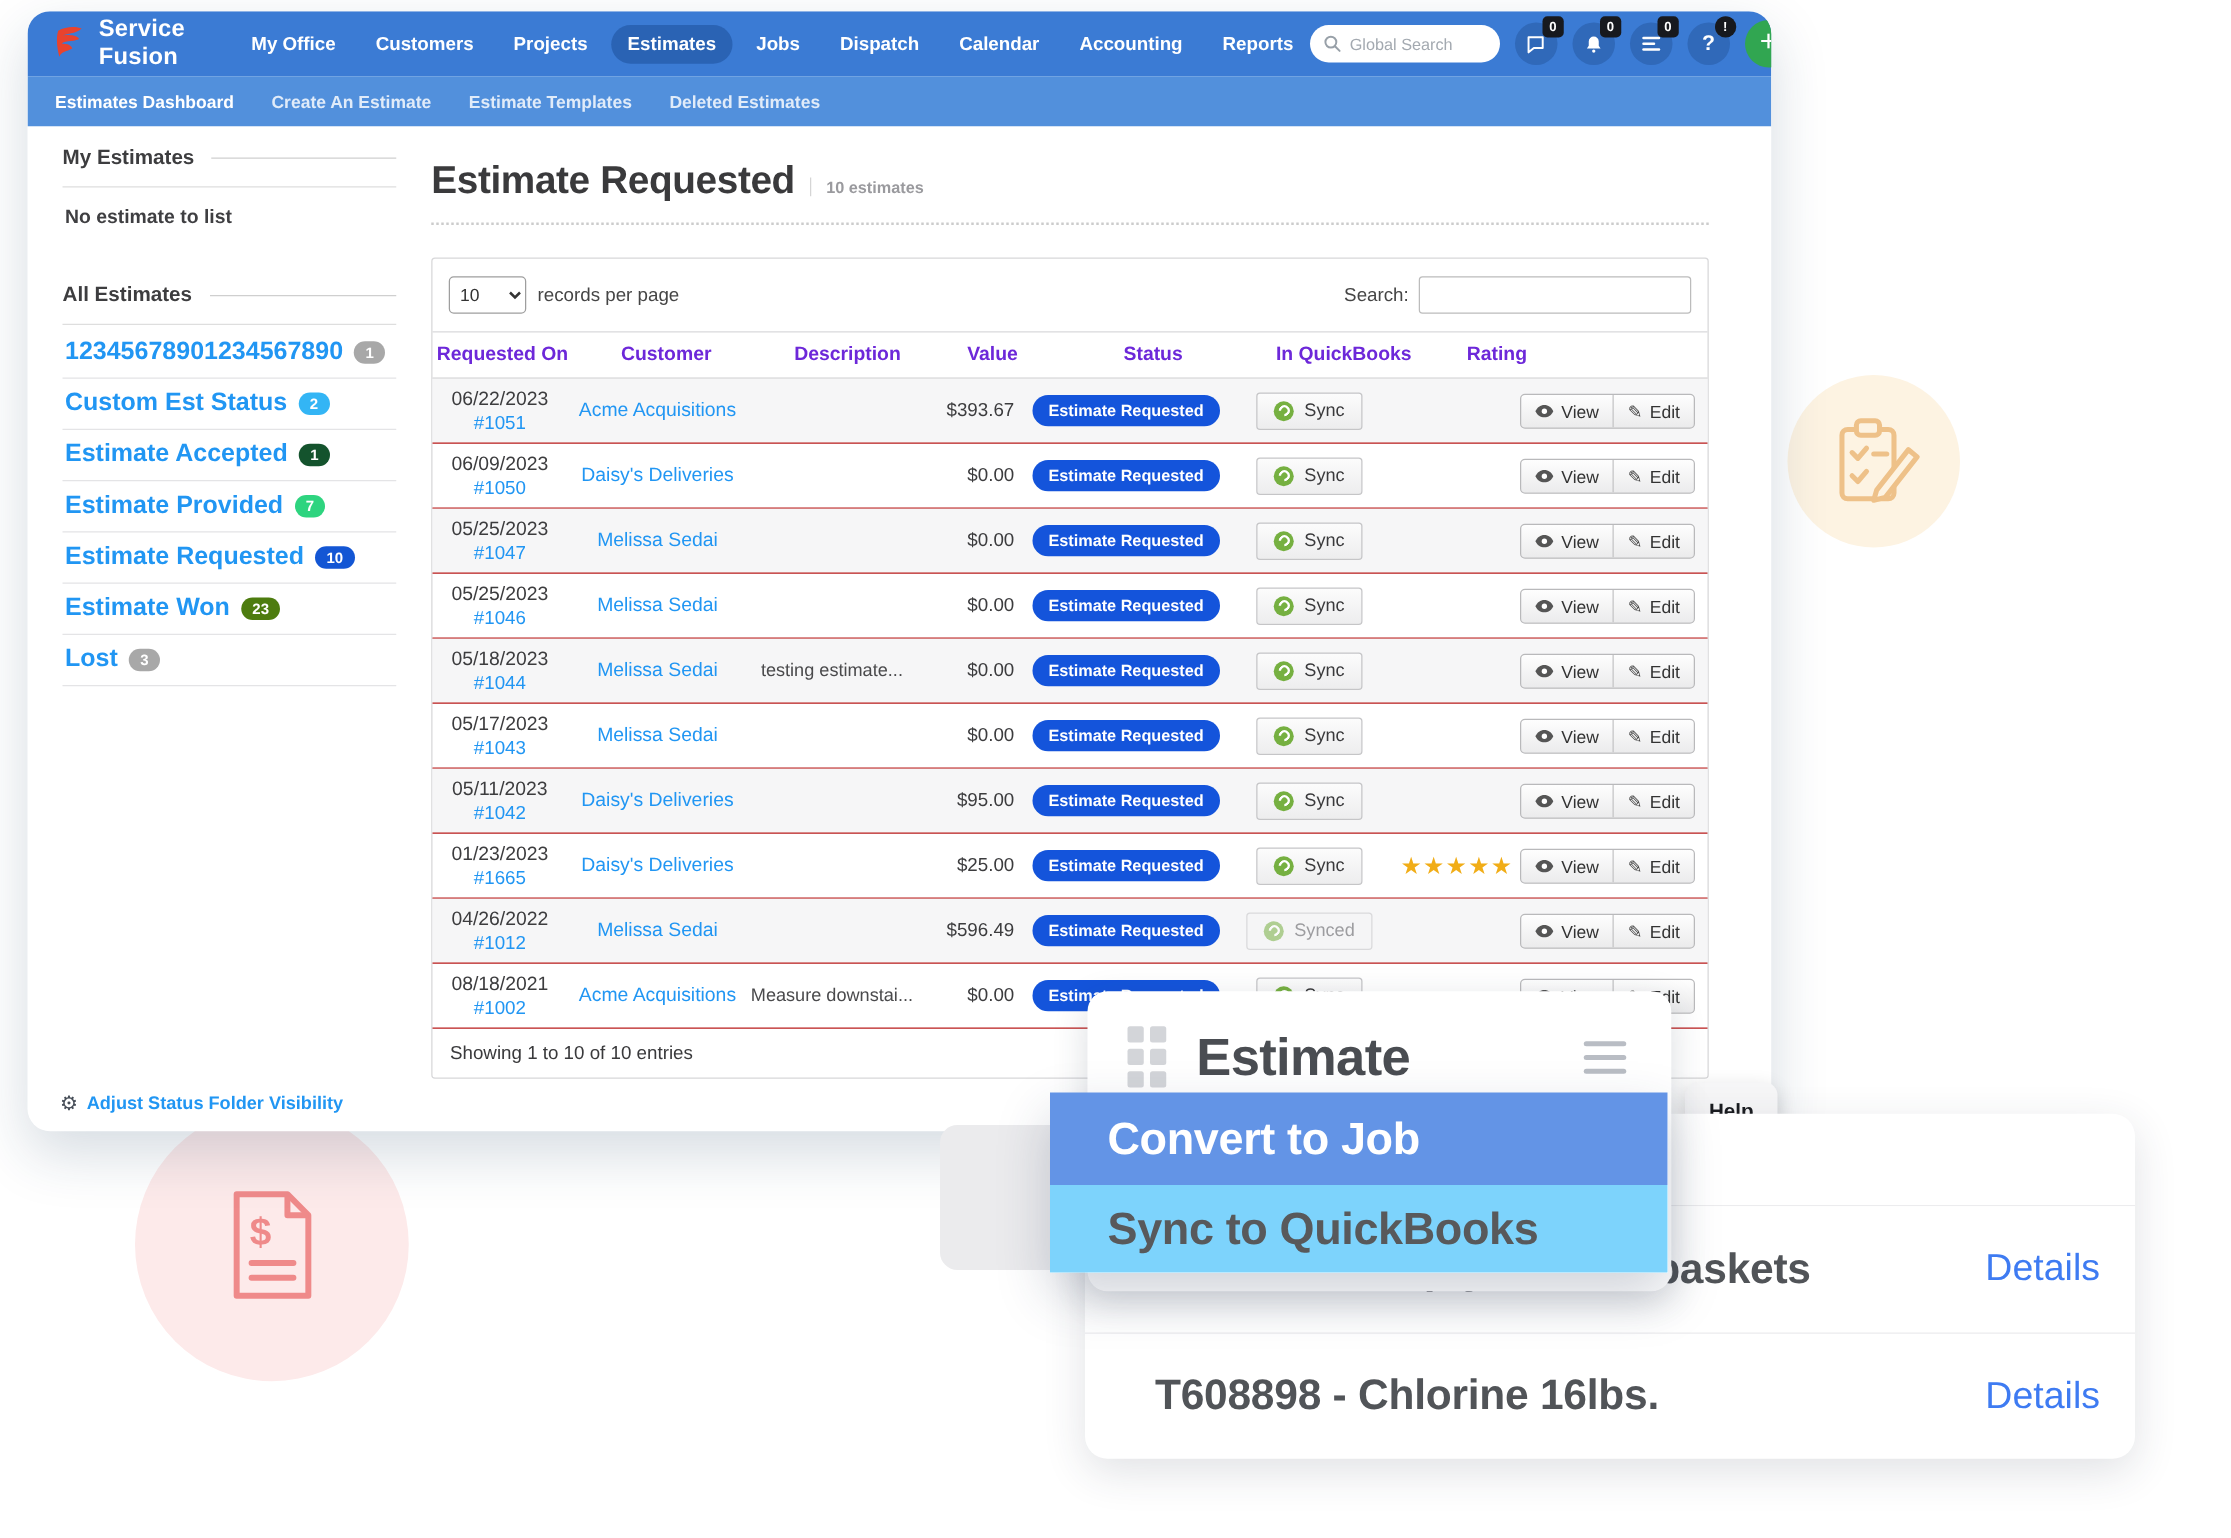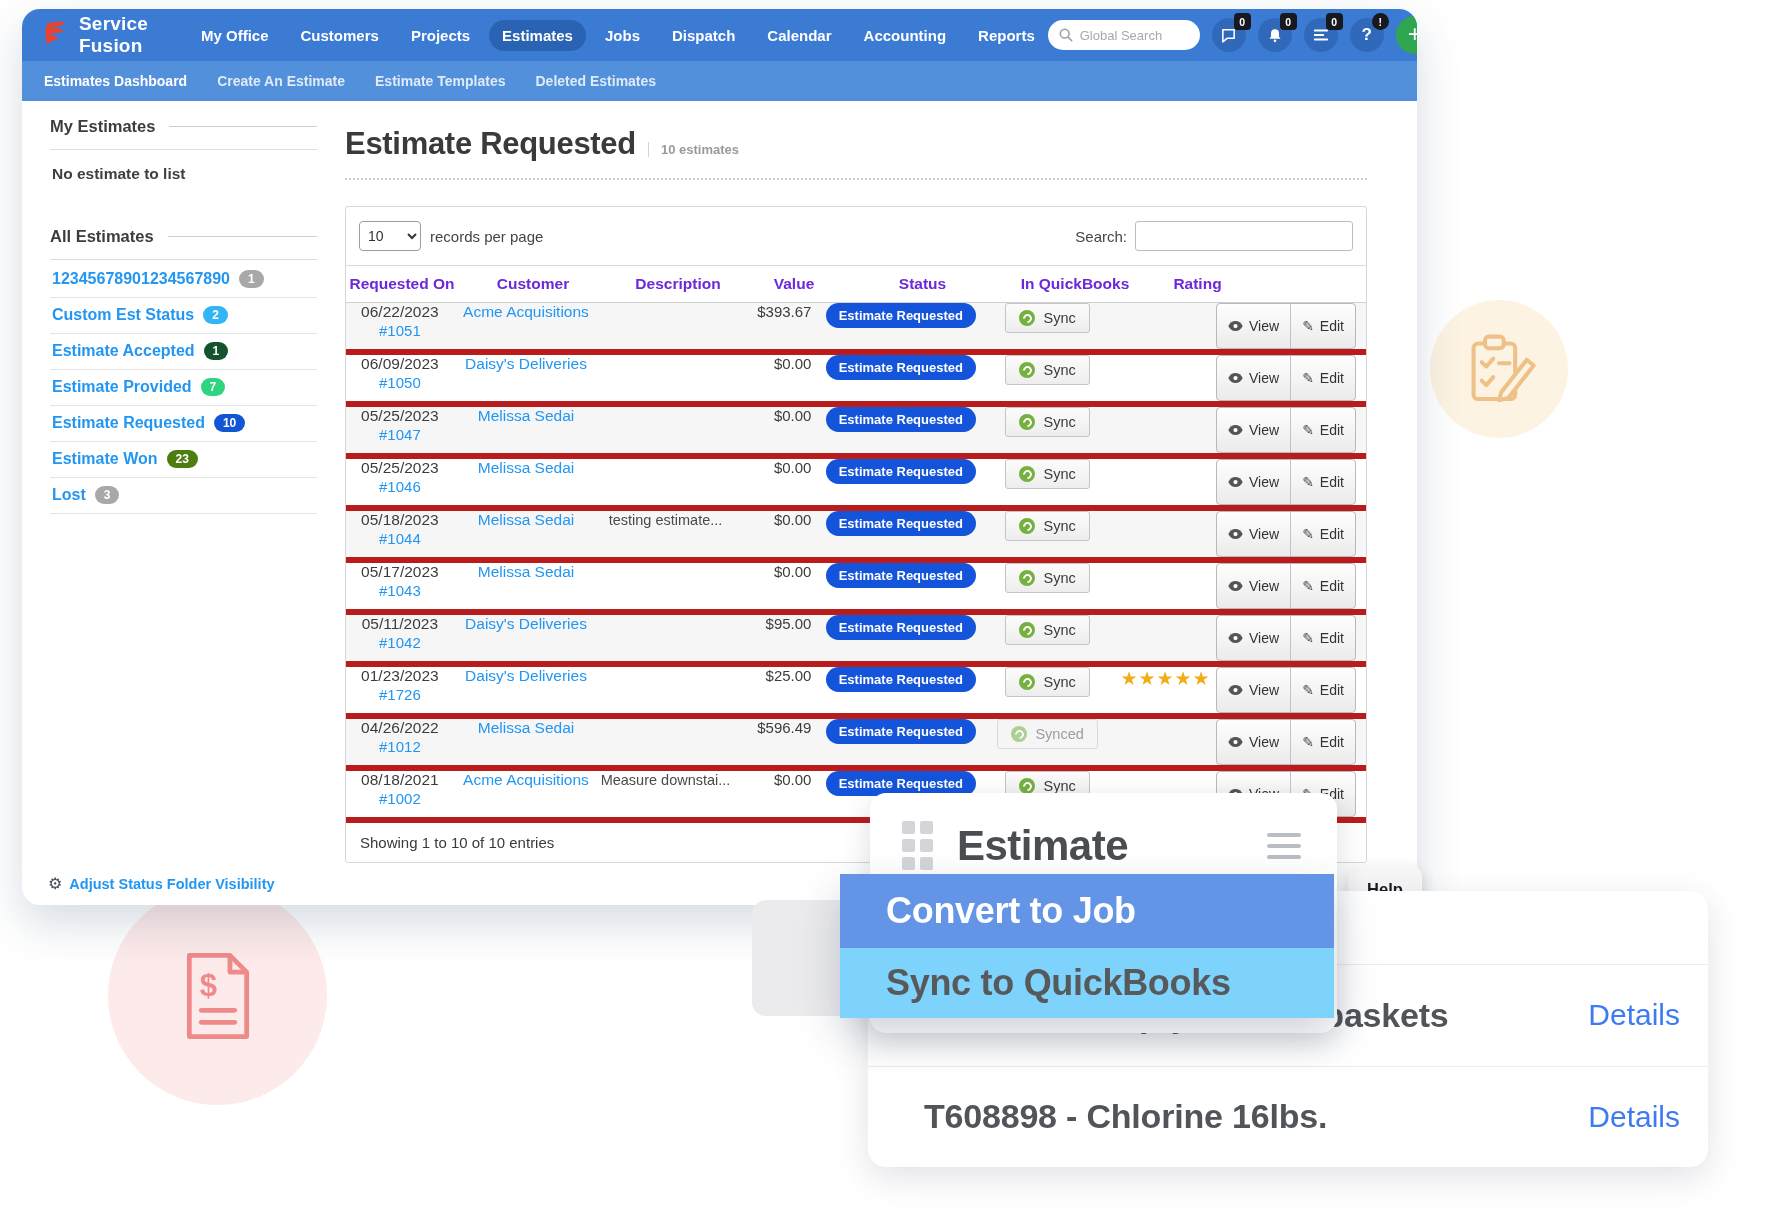--- a/index.html
+++ b/index.html
@@ -46,21 +46,21 @@
 
   
   .sidebar { width:295px; flex:0 0 auto; padding:16px 0 0 28px; position:relative; }
   .sec { display:flex; align-items:center; color:#3d3d3f; font-size:16.5px; font-weight:700; }
   .sec::after { content:""; flex:1; height:1px; background:#cfcfcf; margin-left:14px; }
   .sec-hr { height:1px; background:#dedede; margin:13px 0 0; }
   .empty-text { font-size:15.5px; font-weight:700; color:#3f3f42; padding:15px 0 0 2px; }
   .gap40 { height:44px; }
   .folders { margin-top:2px; }
   .folder { display:flex; align-items:center; gap:9px; padding:8px 0 9px 2px; border-bottom:1px solid #e4e4e6; cursor:pointer; }
-  .folder-label { color:#2196f3; font-size:16px; font-weight:700; }
+  .folder-label { color:#2196f3; font-size:20px; font-weight:700; }
   .count-badge { color:#fff; font-size:12px; font-weight:700; border-radius:999px; padding:3px 9px; line-height:1; }
   .adjust-link { position:absolute; left:26px; bottom:12px; display:flex; align-items:center; gap:7px; cursor:pointer; }
   .gear-glyph { color:#474e58; font-size:16px; }
   .adjust-link span.txt { color:#2196f3; font-size:14.5px; font-weight:600; }
 
   
   .content { flex:1; padding:13px 50px 0 28px; min-width:0; }
   .page-title-row { display:flex; align-items:baseline; margin-top:12px; }
   .page-title { font-size:31px; font-weight:700; color:#3a3a3c; letter-spacing:-.3px; }
   .page-subtitle { font-size:13px; color:#9a9a9e; font-weight:600; margin-left:12px; padding-left:12px; border-left:1px solid #d5d5d5; }
@@ -69,21 +69,21 @@
   .table-box { margin-top:26px; border:1px solid #d7d7d9; border-radius:3px; background:#fff; }
   .controls { display:flex; align-items:center; padding:14px 13px; }
   .rpp-select { width:62px; height:30px; border:1px solid #9e9e9e; border-radius:4px; font-size:14px; color:#333; padding:0 4px; background:#fff; font-family:inherit; }
   .rpp-label { font-size:15px; color:#454545; margin-left:9px; }
   .search-wrap { margin-left:auto; display:flex; align-items:center; gap:8px; }
   .search-label { font-size:15px; color:#454545; }
   .search-input { width:218px; height:30px; border:1px solid #bcbcbc; border-radius:3px; padding:0 8px; font-size:14px; font-family:inherit; outline:none; }
 
   .thead { display:flex; align-items:center; border-top:1px solid #d9d9db; border-bottom:1px solid #d0d0d2; height:38px; }
   .th { color:#6d28d9; font-size:15.5px; font-weight:700; text-align:center; }
-  .trow { display:flex; min-height:52px; border-bottom:6px solid #b91c1c; }
+  .trow { display:flex; align-items:center; min-height:52px; border-bottom:1px solid #b91c1c; }
   .trow:nth-of-type(odd) { background:#f6f6f7; }
   .c-date   { width:112px; }
   .c-cust   { width:150px; }
   .c-desc   { width:140px; }
   .c-val    { width:92px; }
   .c-status { width:165px; }
   .c-qb     { width:140px; }
   .c-rating { width:105px; }
   .c-actions{ flex:1; display:flex; justify-content:flex-end; padding-right:10px; }
   .cell { text-align:center; }
@@ -558,21 +558,21 @@
                   <button class="vg-btn">
                     <span class="pencil-glyph">✎</span>
                     <span>Edit</span>
                   </button>
                 </span>
               </span>
             </div>
             <div class="trow">
               <span class="c-date cell">
                 <span class="date-line">01/23/2023</span>
-                <a class="num-link">#1726</a>
+                <a class="num-link">#1665</a>
               </span>
               <span class="c-cust cell"><a class="cust-link">Daisy's Deliveries</a></span>
               <span class="c-desc cell"><span class="desc-text"></span></span>
               <span class="c-val cell">
                 <span class="val-text">$25.00</span>
               </span>
               <span class="c-status cell"><span class="status-pill">Estimate Requested</span></span>
               <span class="c-qb cell">
                 <button class="sync-btn">
                   <span class="qb-icon"></span>

